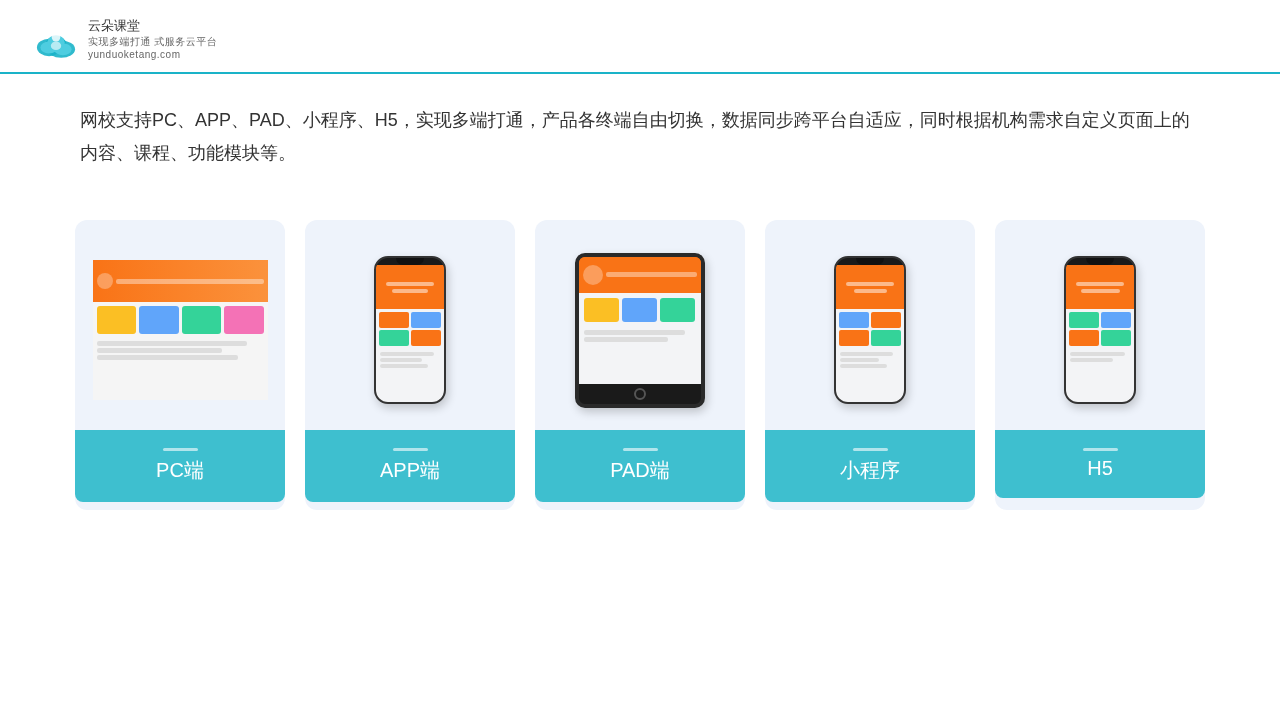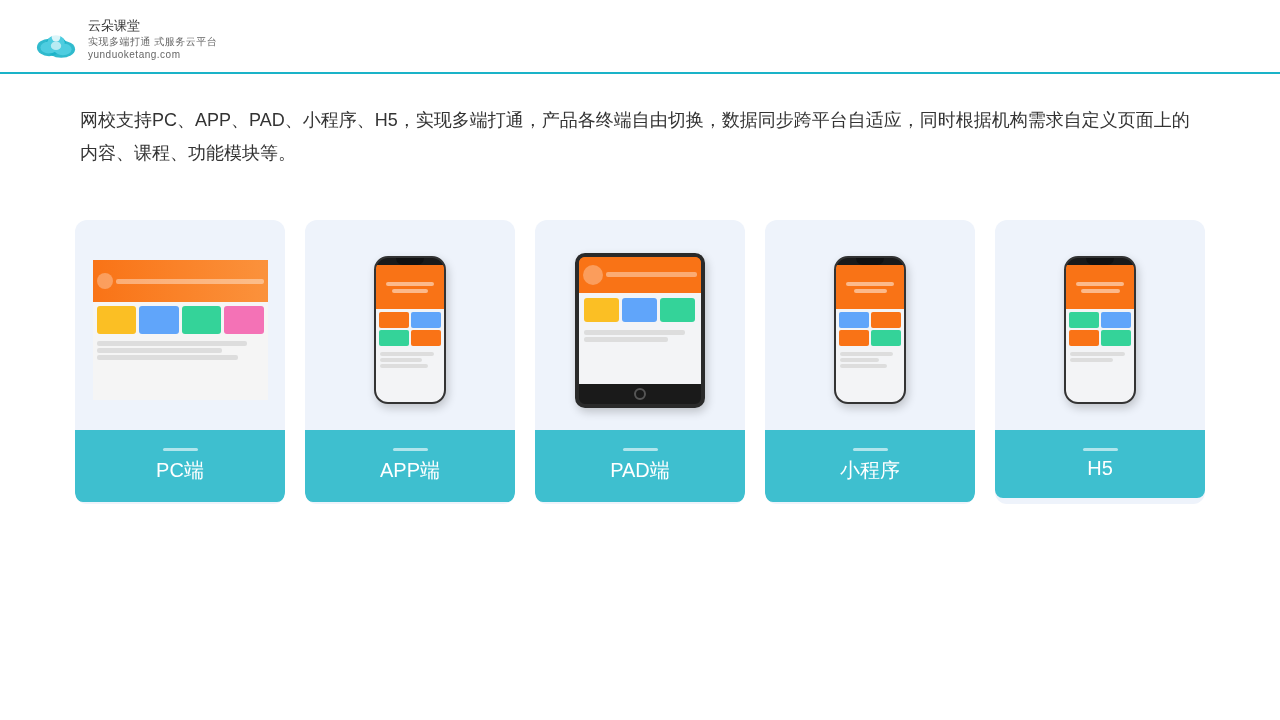--- a/index.html
+++ b/index.html
@@ -88,21 +88,21 @@
     }
 
     .device-card {
       background: #f0f4fa;
       border-radius: 12px;
       width: 210px;
       display: flex;
       flex-direction: column;
       align-items: center;
       overflow: hidden;
-      padding-bottom: 2px;
+      padding-bottom: 8px;
     }
 
     .device-image-area {
       width: 100%;
       height: 210px;
       display: flex;
       align-items: center;
       justify-content: center;
       padding: 20px 10px 10px 10px;
     }

